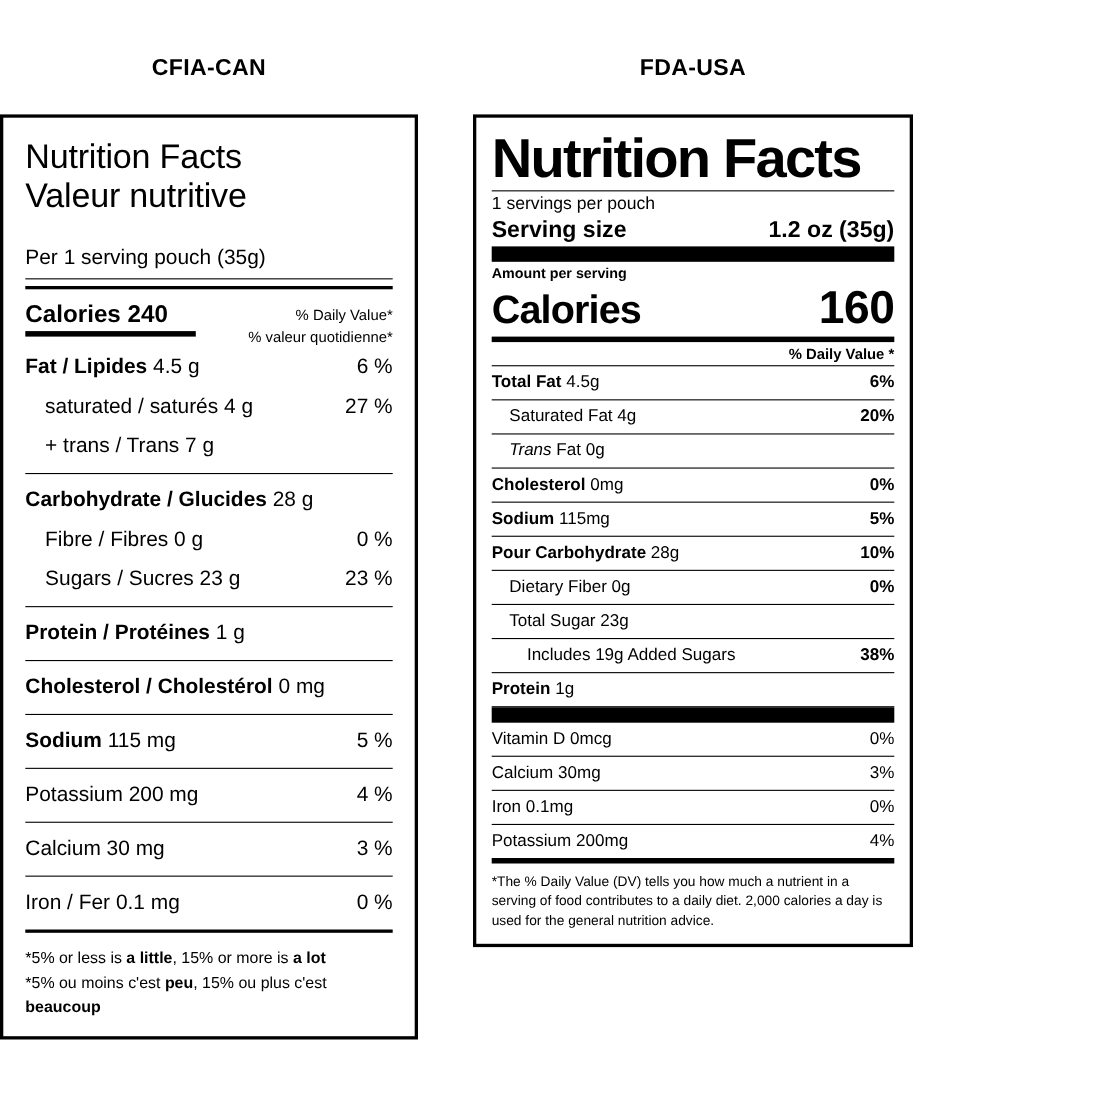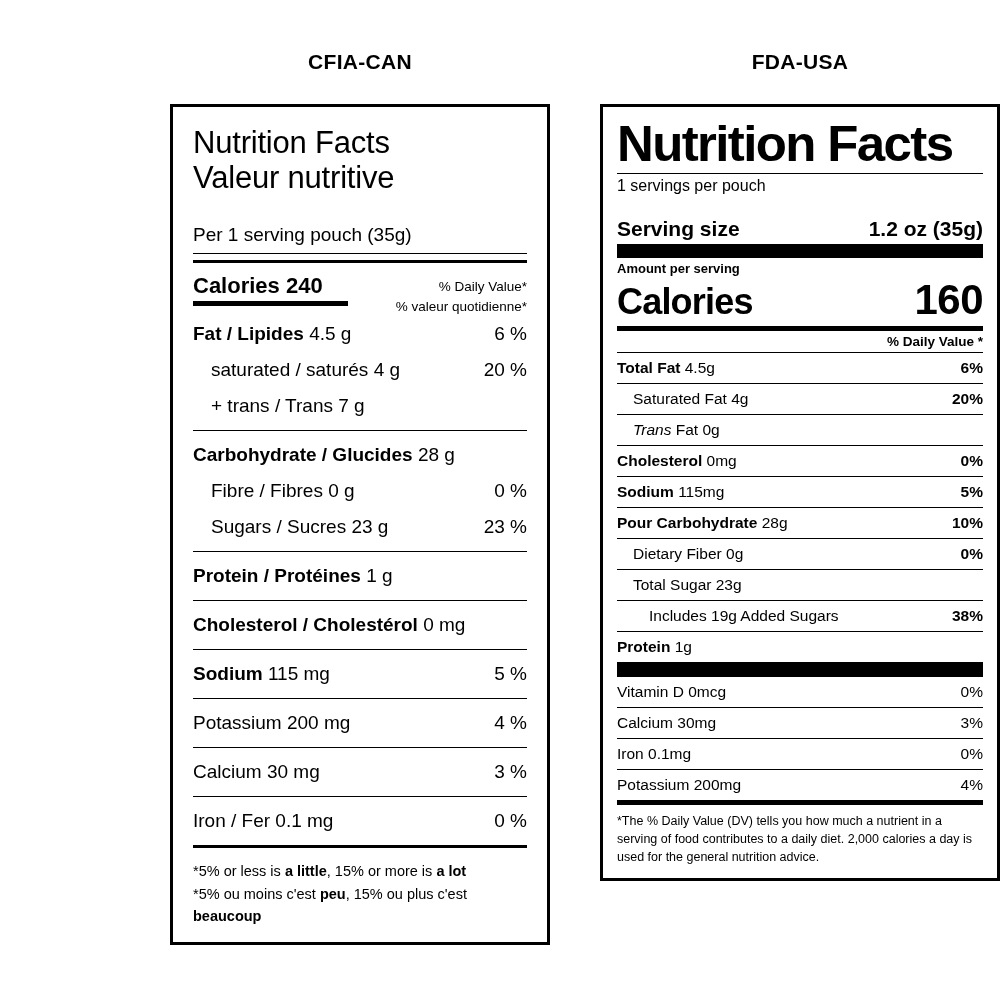--- a/index.html
+++ b/index.html
@@ -12,21 +12,21 @@
     height: 1000px;
     font-family: "Liberation Sans", sans-serif;
     color: #000000;
     position: relative;
   }
   .page {
     width: 1000px;
     height: 1000px;
     position: relative;
     display: flex;
-    justify-content: flex-end;
+    justify-content: flex-start;
     gap: 50px;
     box-sizing: border-box;
     padding-top: 50px;
   }
   .panel {
     display: flex;
     flex-direction: column;
     align-items: center;
   }
   .panel-title {
@@ -127,21 +127,20 @@
     font-size: 16px;
     padding: 3px 0 2px 0;
   }
   .fda-servsize {
     display: flex;
     justify-content: space-between;
     align-items: baseline;
     font-size: 21px;
     font-weight: bold;
     padding-bottom: 3px;
-    margin-top: 20px;
   }
   .fda-amount {
     font-size: 13px;
     font-weight: bold;
     padding-top: 3px;
   }
   .fda-cal-row {
     display: flex;
     justify-content: space-between;
     align-items: baseline;
@@ -206,21 +205,21 @@
         </div>
       </div>
 
       <div id="cfia-rows">
           <div class="cfia-row">
             <div class="lbl"><b>Fat / Lipides</b> 4.5 g</div>
             <div class="val">6 %</div>
           </div>
           <div class="cfia-row indent1">
             <div class="lbl">saturated / saturés 4 g</div>
-            <div class="val">20 %</div>
+            <div class="val">27 %</div>
           </div>
           <div class="cfia-row indent1">
             <div class="lbl">+ trans / Trans 7 g</div>
             <div class="val"></div>
           </div>
           <div class="rule-thin"></div>
           <div class="cfia-row">
             <div class="lbl"><b>Carbohydrate / Glucides</b> 28 g</div>
             <div class="val"></div>
           </div>

